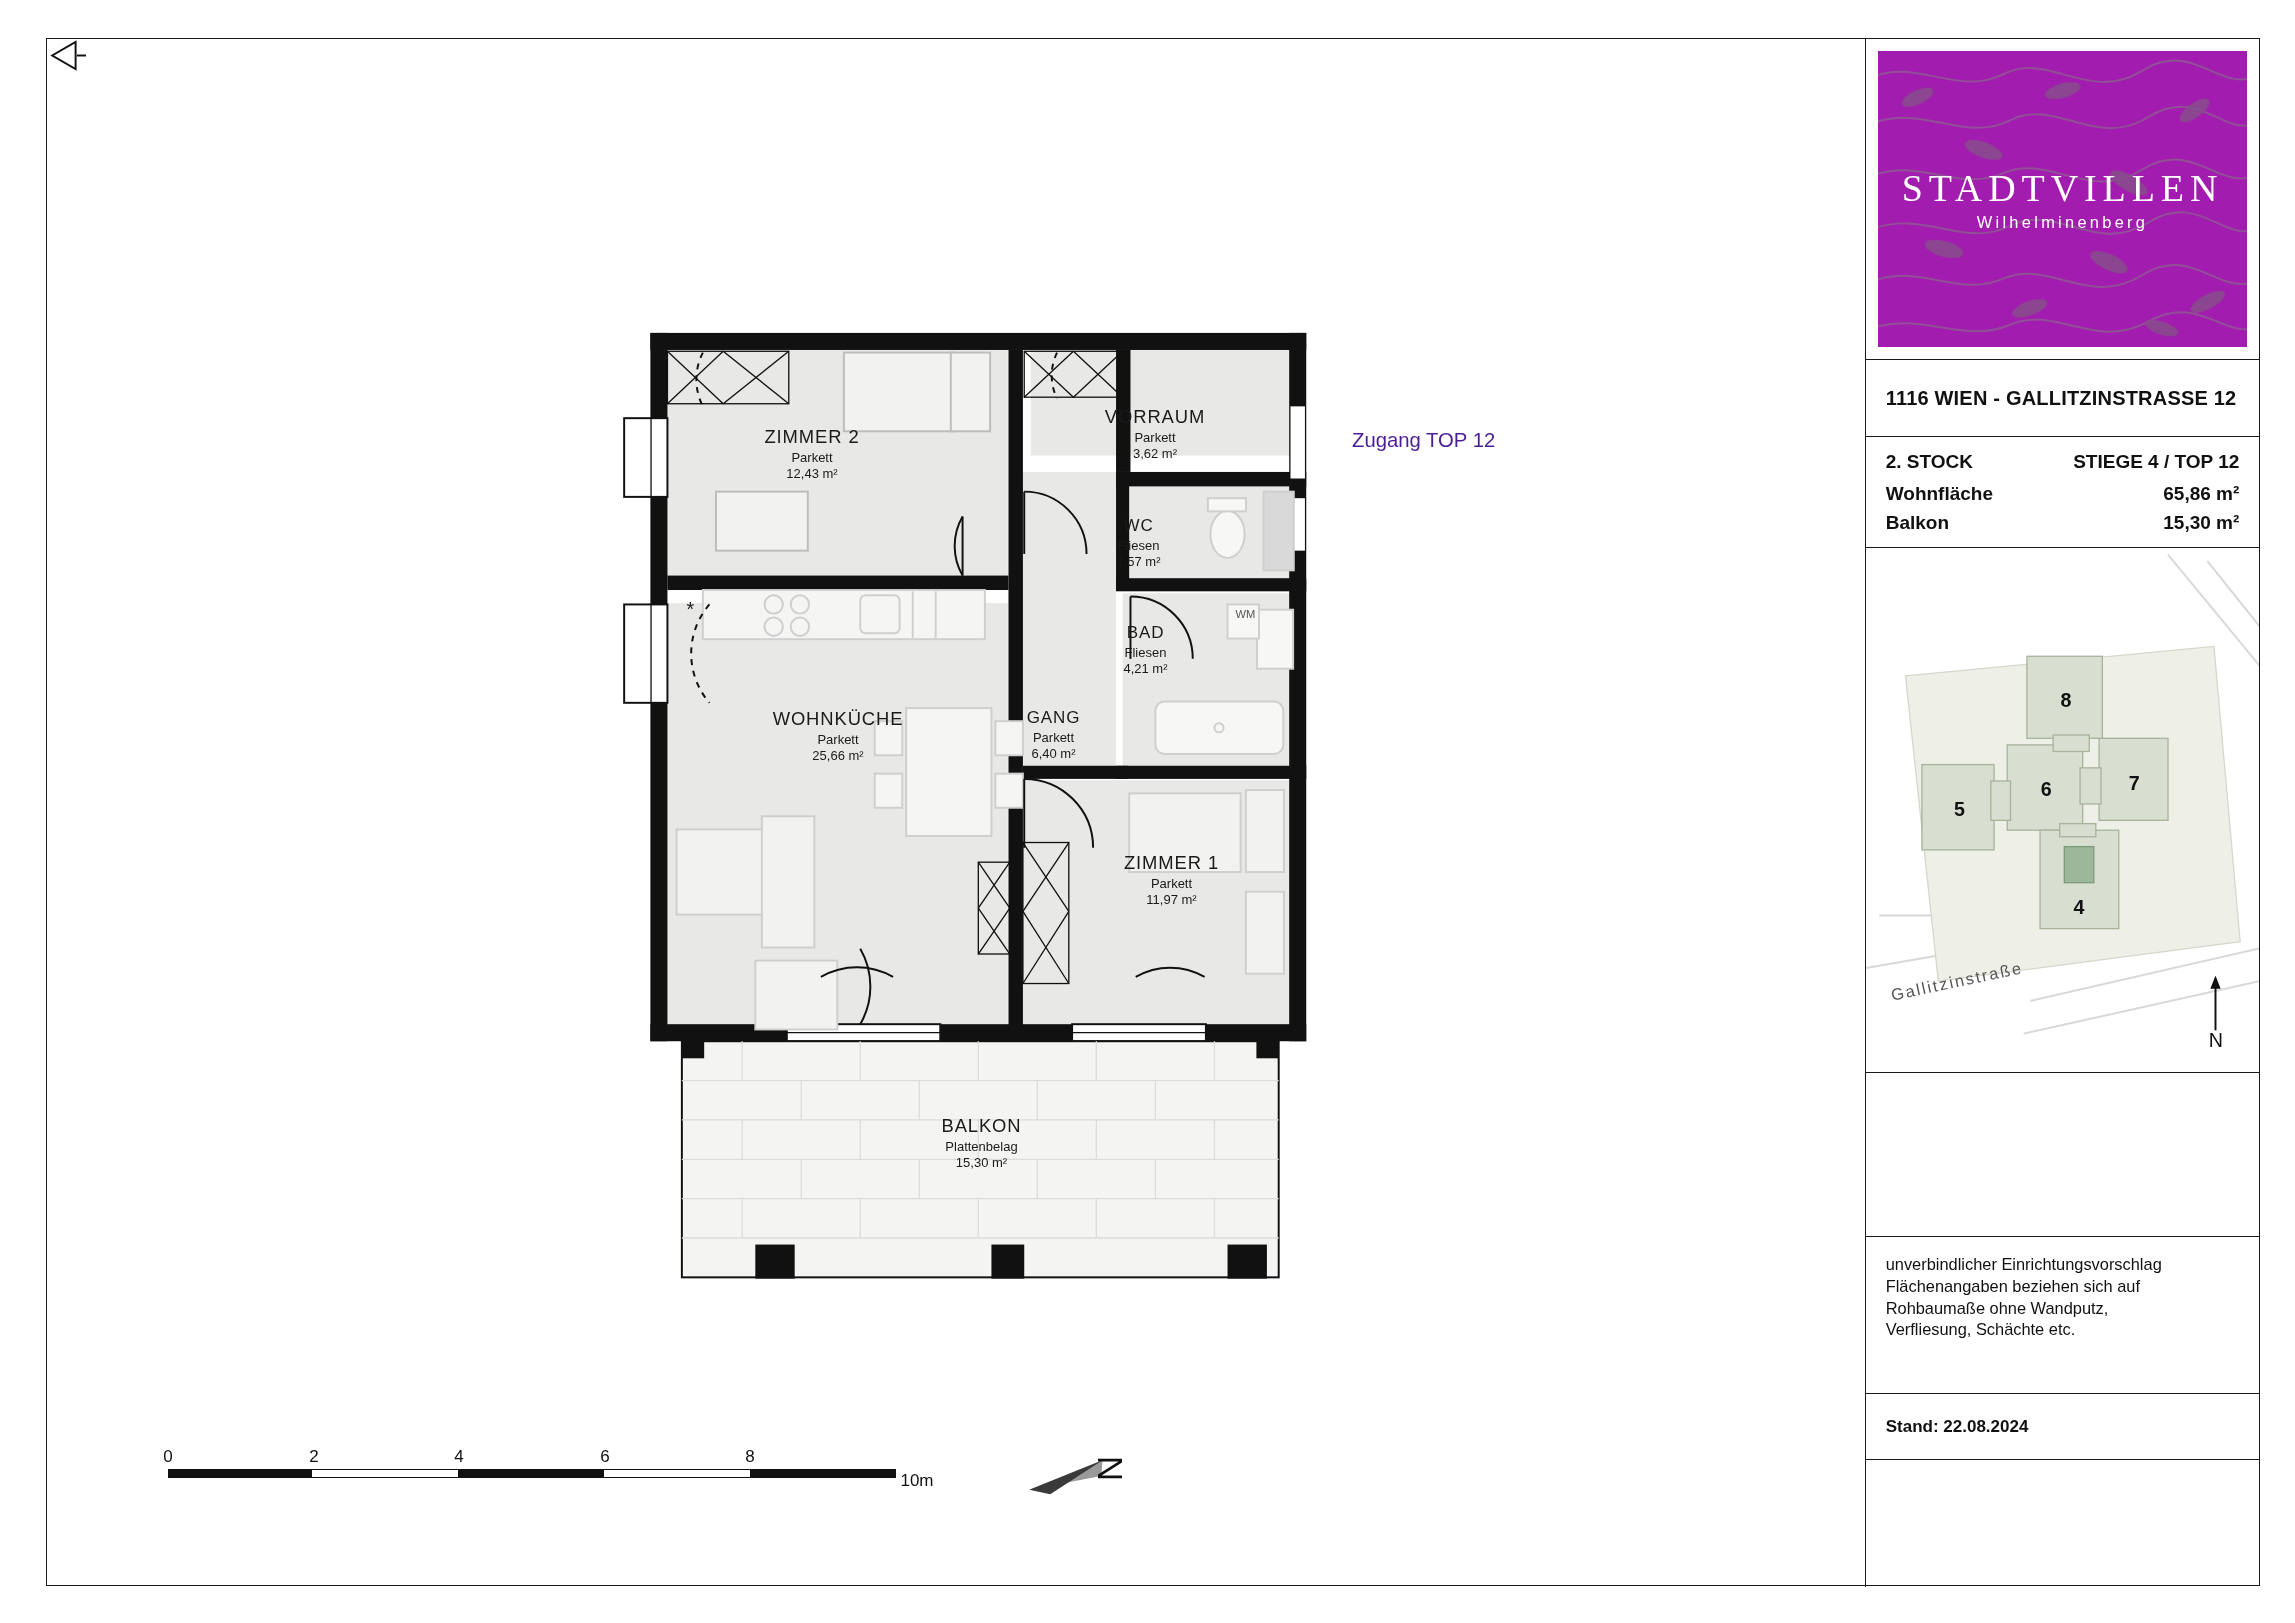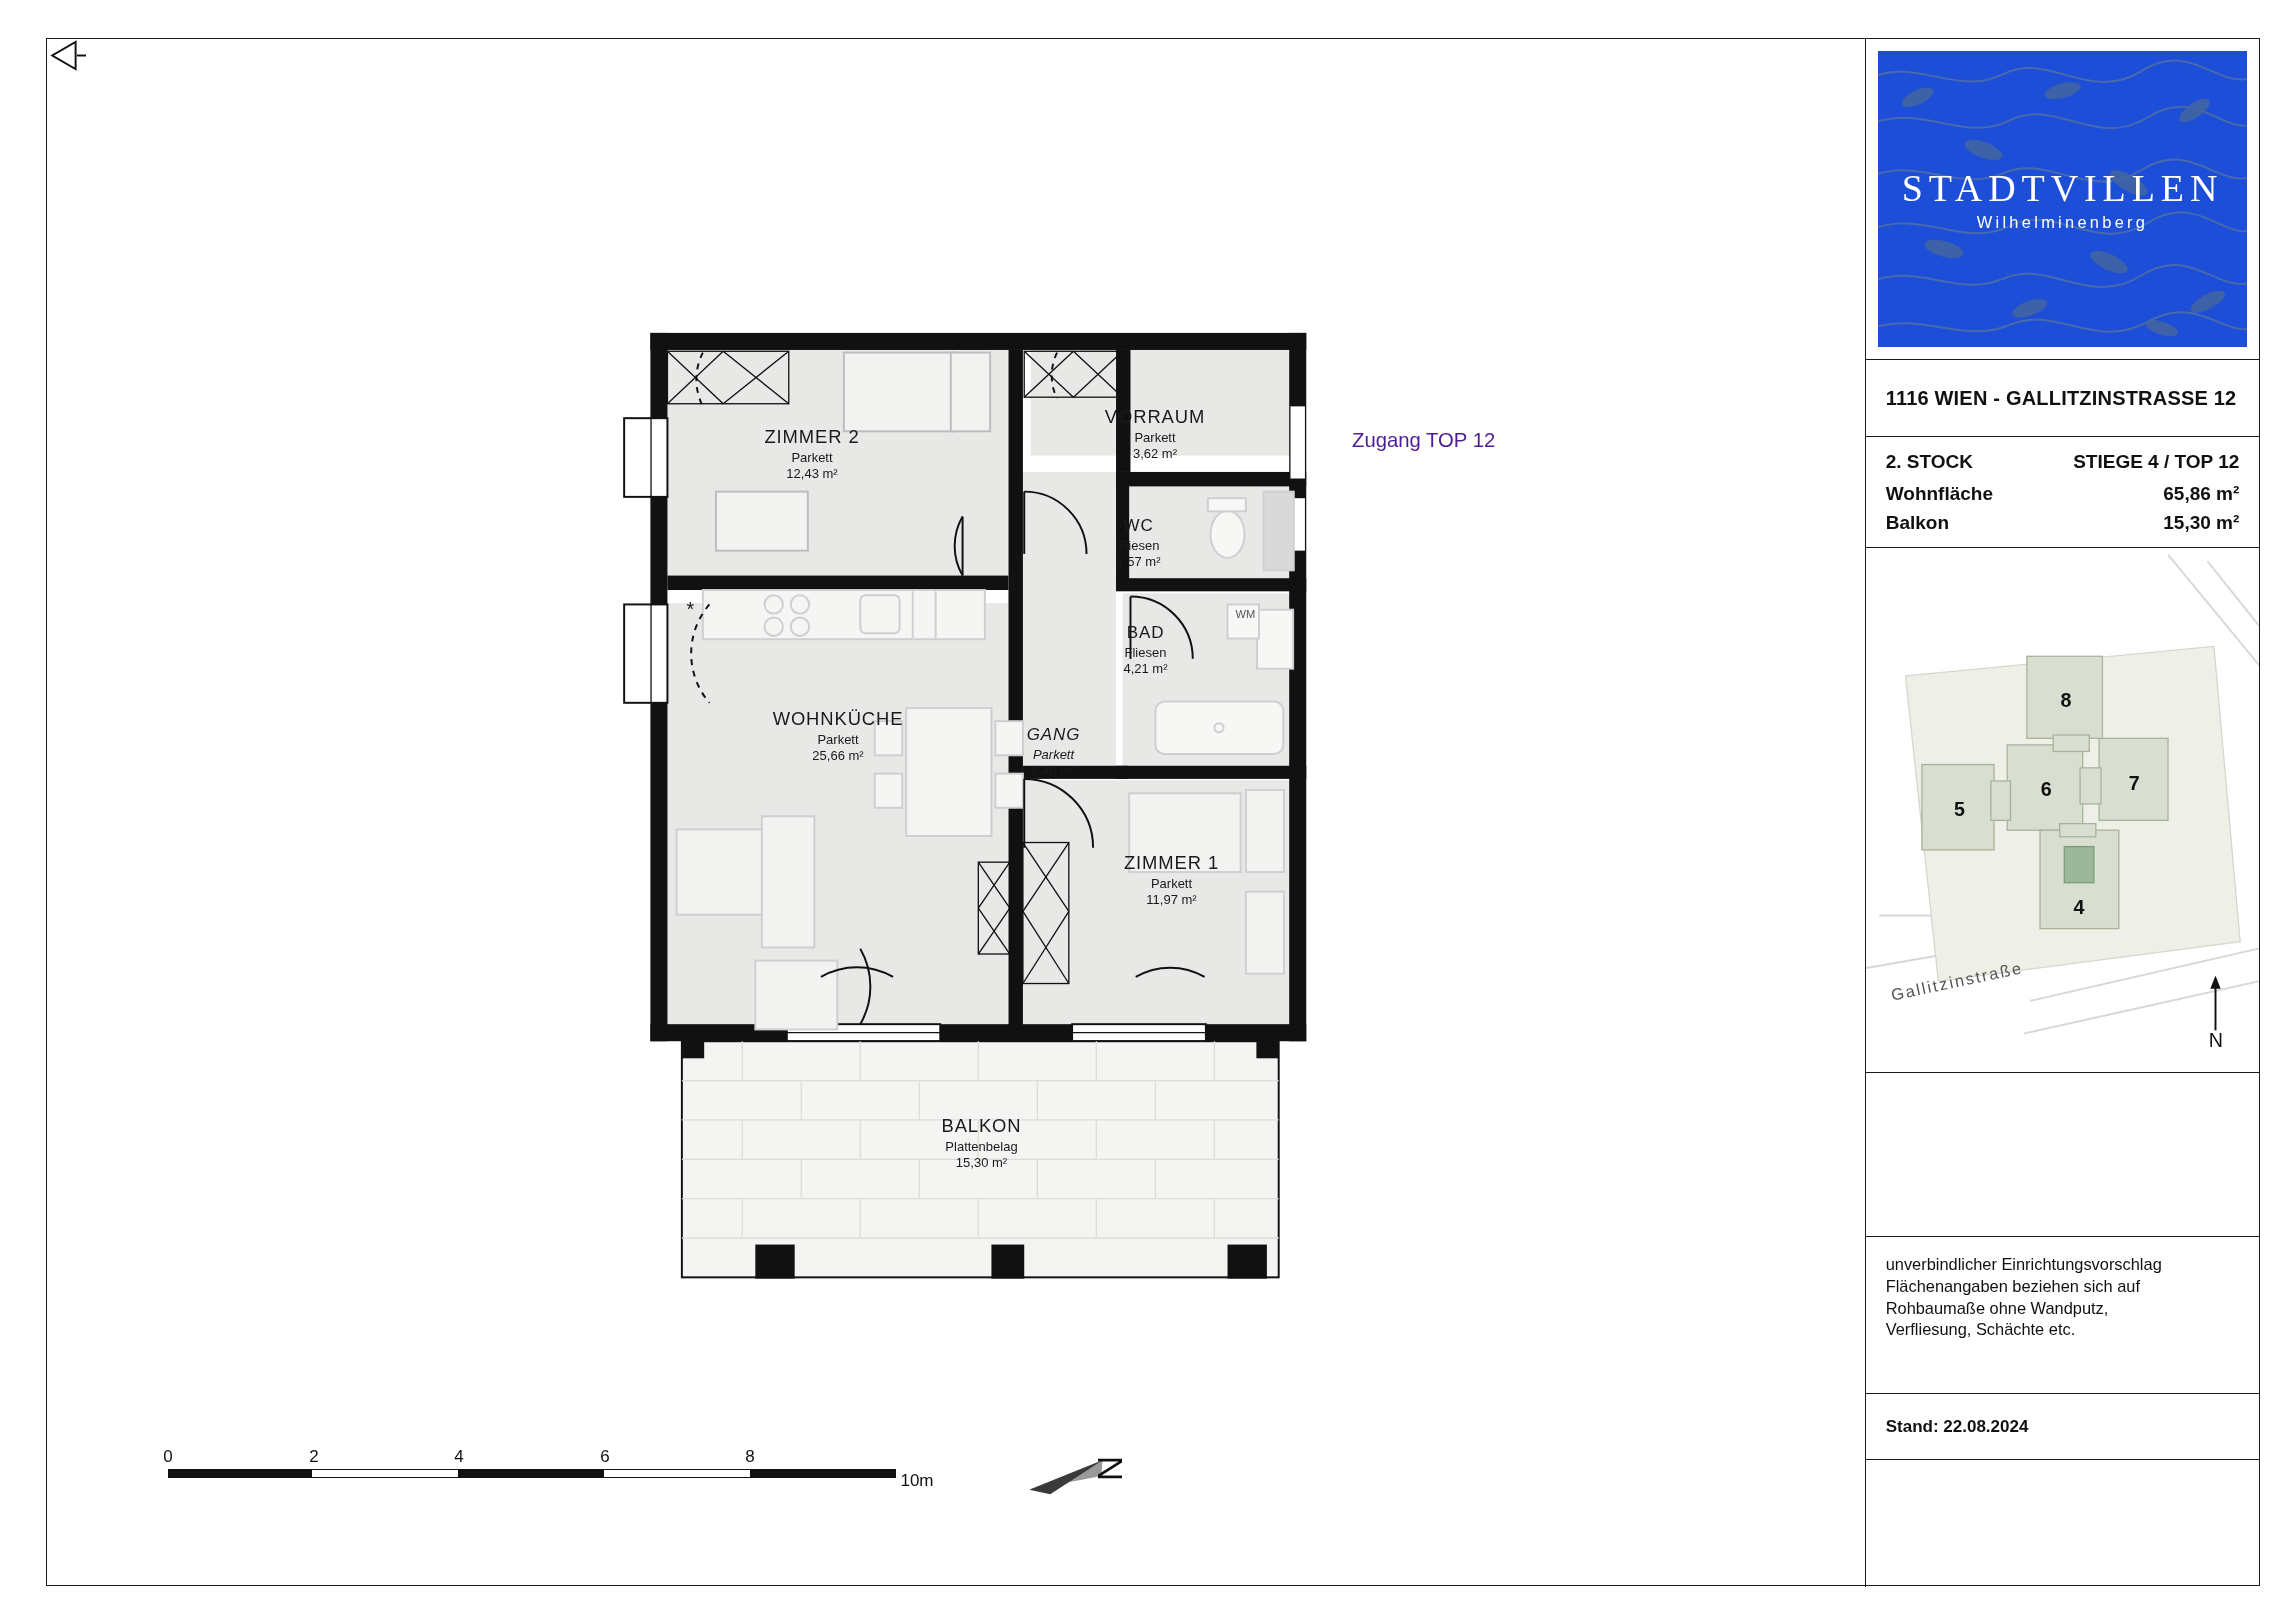--- a/index.html
+++ b/index.html
@@ -24,21 +24,21 @@
     right:0; top:0;
     width:394px; height:1548px;
     border-left:1.3px solid #1a1a1a;
     box-sizing:border-box;
   }
   .panel-block { border-bottom:1.3px solid #1a1a1a; box-sizing:border-box; position:relative; }
 
   .logo-block { height:321px; padding:11.8px; box-sizing:border-box; }
   .logo-inner {
     width:100%; height:100%;
-    background:#1d4ed8;
+    background:#a21caf;
     position:relative; overflow:hidden;
     display:flex; flex-direction:column;
     align-items:center; justify-content:center;
   }
   .leaf-bg { position:absolute; inset:0; opacity:0.5; }
   .logo-title {
     color:#ffffff; font-size:38px; letter-spacing:5.9px;
     font-family:"Liberation Serif", serif;
     position:relative; z-index:2;
     margin-bottom:2.6px;
@@ -315,21 +315,21 @@
       <div class="room-floor">Fliesen</div>
       <div class="room-area">1,57 m²</div>
     </div>
 
     <div class="room-label" style="left:1036px; top:584px; width:125px;">
       <div class="room-name small">BAD</div>
       <div class="room-floor">Fliesen</div>
       <div class="room-area">4,21 m²</div>
     </div>
 
-    <div class="room-label" style="left:931px; top:686px; width:151px;font-style:italic;">
+    <div class="room-label" style="left:931px; top:669px; width:151px;">
       <div class="room-name small">GANG</div>
       <div class="room-floor">Parkett</div>
       <div class="room-area">6,40 m²</div>
     </div>
 
     <div class="room-label" style="left:617px; top:669px; width:348px;">
       <div class="room-name">WOHNKÜCHE</div>
       <div class="room-floor">Parkett</div>
       <div class="room-area">25,66 m²</div>
     </div>

